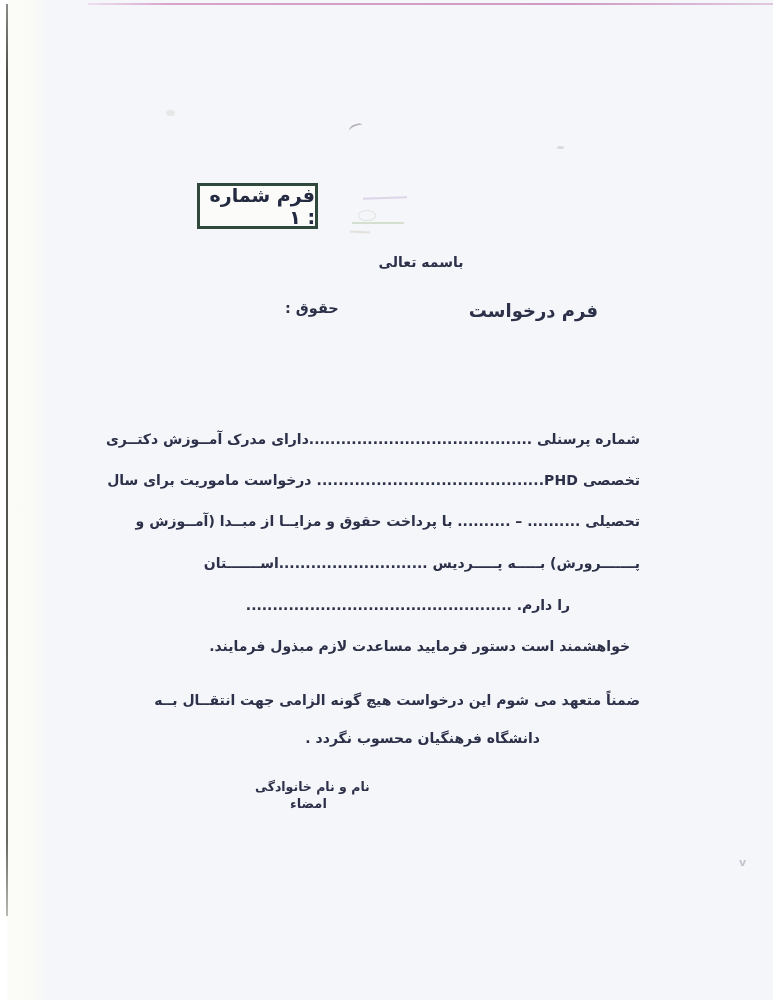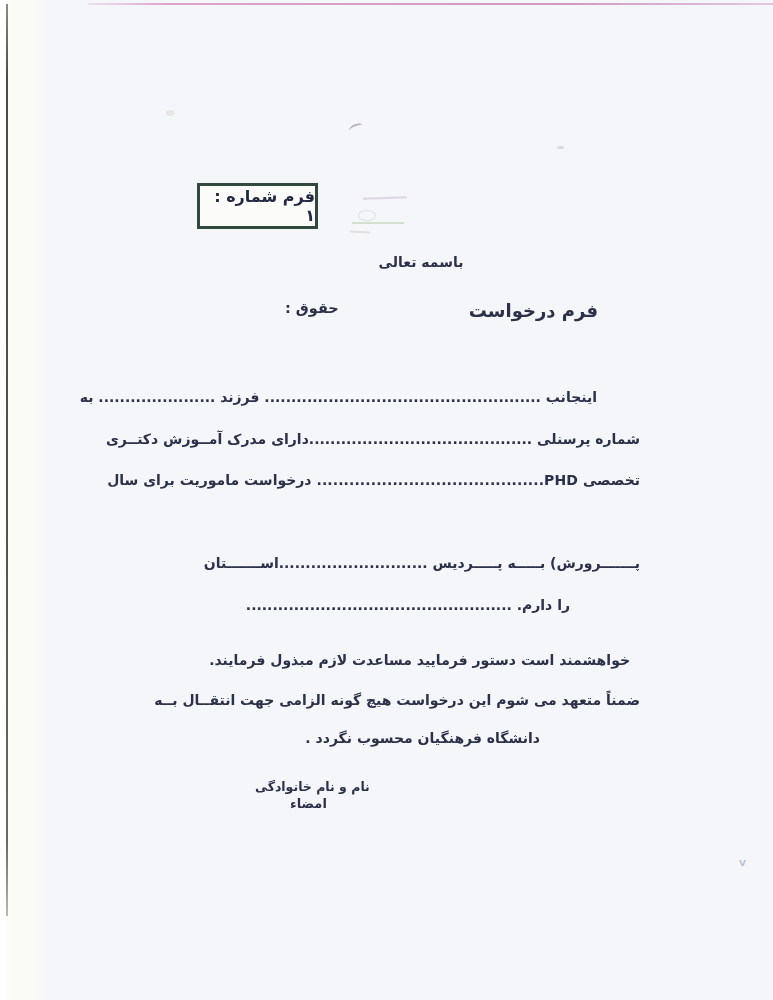--- a/index.html
+++ b/index.html
@@ -31,21 +31,21 @@
   .a-ghost3{left:352px;top:222px;width:52px;height:2px;background:#cdd9c6;opacity:.8;}
   .a-ghost4{left:350px;top:231px;width:20px;height:2px;background:#d8d4cc;transform:rotate(3deg);opacity:.6;}
   .a-dot1{left:557px;top:146px;width:7px;height:3px;background:#cfd2da;border-radius:50%;opacity:.8;}
   .a-vmark{left:739px;top:856px;color:#b9c0cb;font-size:11px;font-weight:700;opacity:.9;}
   .a-smudge{left:166px;top:110px;width:9px;height:6px;background:#d9d9d2;border-radius:50%;opacity:.5;}
 
   .form-number-box{
     position:absolute;left:197px;top:183px;width:115px;height:40px;
     border:3px solid #31493c;background:#fbfcfa;
     display:flex;align-items:center;justify-content:center;
-    font-size:16px;font-weight:700;color:#232a42;
+    font-size:19px;font-weight:700;color:#232a42;
     direction:rtl;
   }
   .bismillah{
     position:absolute;left:330px;top:254px;width:182px;
     text-align:center;font-size:14px;font-weight:700;direction:rtl;
   }
   .form-title{
     position:absolute;right:175px;top:300px;
     font-size:18px;font-weight:700;direction:rtl;text-align:center;
   }
@@ -57,21 +57,21 @@
     position:absolute;direction:rtl;text-align:right;white-space:nowrap;
     font-size:14px;font-weight:700;color:#2c3048;letter-spacing:0.1px;
   }
   .l1{right:176px;top:389px;}
   .l2{right:133px;top:431px;}
   .l3{right:133px;top:472px;}
   .l4{right:133px;top:513px;}
   .l5{right:133px;top:555px;}
   .l6{right:203px;top:597px;direction:ltr;text-align:left;}
   .l6 .rtl-iso{direction:rtl;unicode-bidi:isolate;}
-  .p2{right:143px;top:652px;margin-left:35px;}
+  .p2{right:143px;top:638px;margin-left:35px;}
   .p3a{right:133px;top:692px;text-align:center;}
   .p3b{right:233px;top:730px;}
   .sig-name{
     position:absolute;left:255px;top:779px;
     font-size:12.5px;font-weight:700;direction:rtl;
   }
   .sig-sign{
     position:absolute;left:290px;top:796px;
     font-size:13px;font-weight:700;direction:rtl;
   }
@@ -93,23 +93,23 @@
   <div class="artifact a-smudge"></div>
 
   <div class="form-number-box">
     <span>فرم شماره : ۱</span>
   </div>
 
   <div class="bismillah">باسمه تعالی</div>
   <div class="form-title">فرم درخواست</div>
   <div class="date-label">حقوق :</div>
 
-  <div class="bodyline l1">اینجانب .................................................... فرزند ...................... به</div>
   <div class="bodyline l2">شماره پرسنلی ..........................................دارای مدرک آمــوزش دکتــری</div>
   <div class="bodyline l3">تخصصی PHD.......................................... درخواست ماموریت برای سال</div>
+  <div class="bodyline l4">تحصیلی  .......... – .......... با پرداخت حقوق و مزایــا از مبــدا (آمــوزش و</div>
   <div class="bodyline l5">پـــــــرورش) بـــــه پـــــردیس ............................اســـــــتان</div>
   <div class="bodyline l6">
     <span>..................................................</span>
     <span class="rtl-iso">را دارم.</span>
   </div>
 
   <div class="bodyline p2">خواهشمند است دستور فرمایید مساعدت لازم مبذول فرمایند.</div>
 
   <div class="bodyline p3a">ضمناً متعهد می شوم این درخواست هیچ گونه الزامی جهت انتقــال بــه</div>
   <div class="bodyline p3b">دانشگاه فرهنگیان محسوب نگردد .</div>

